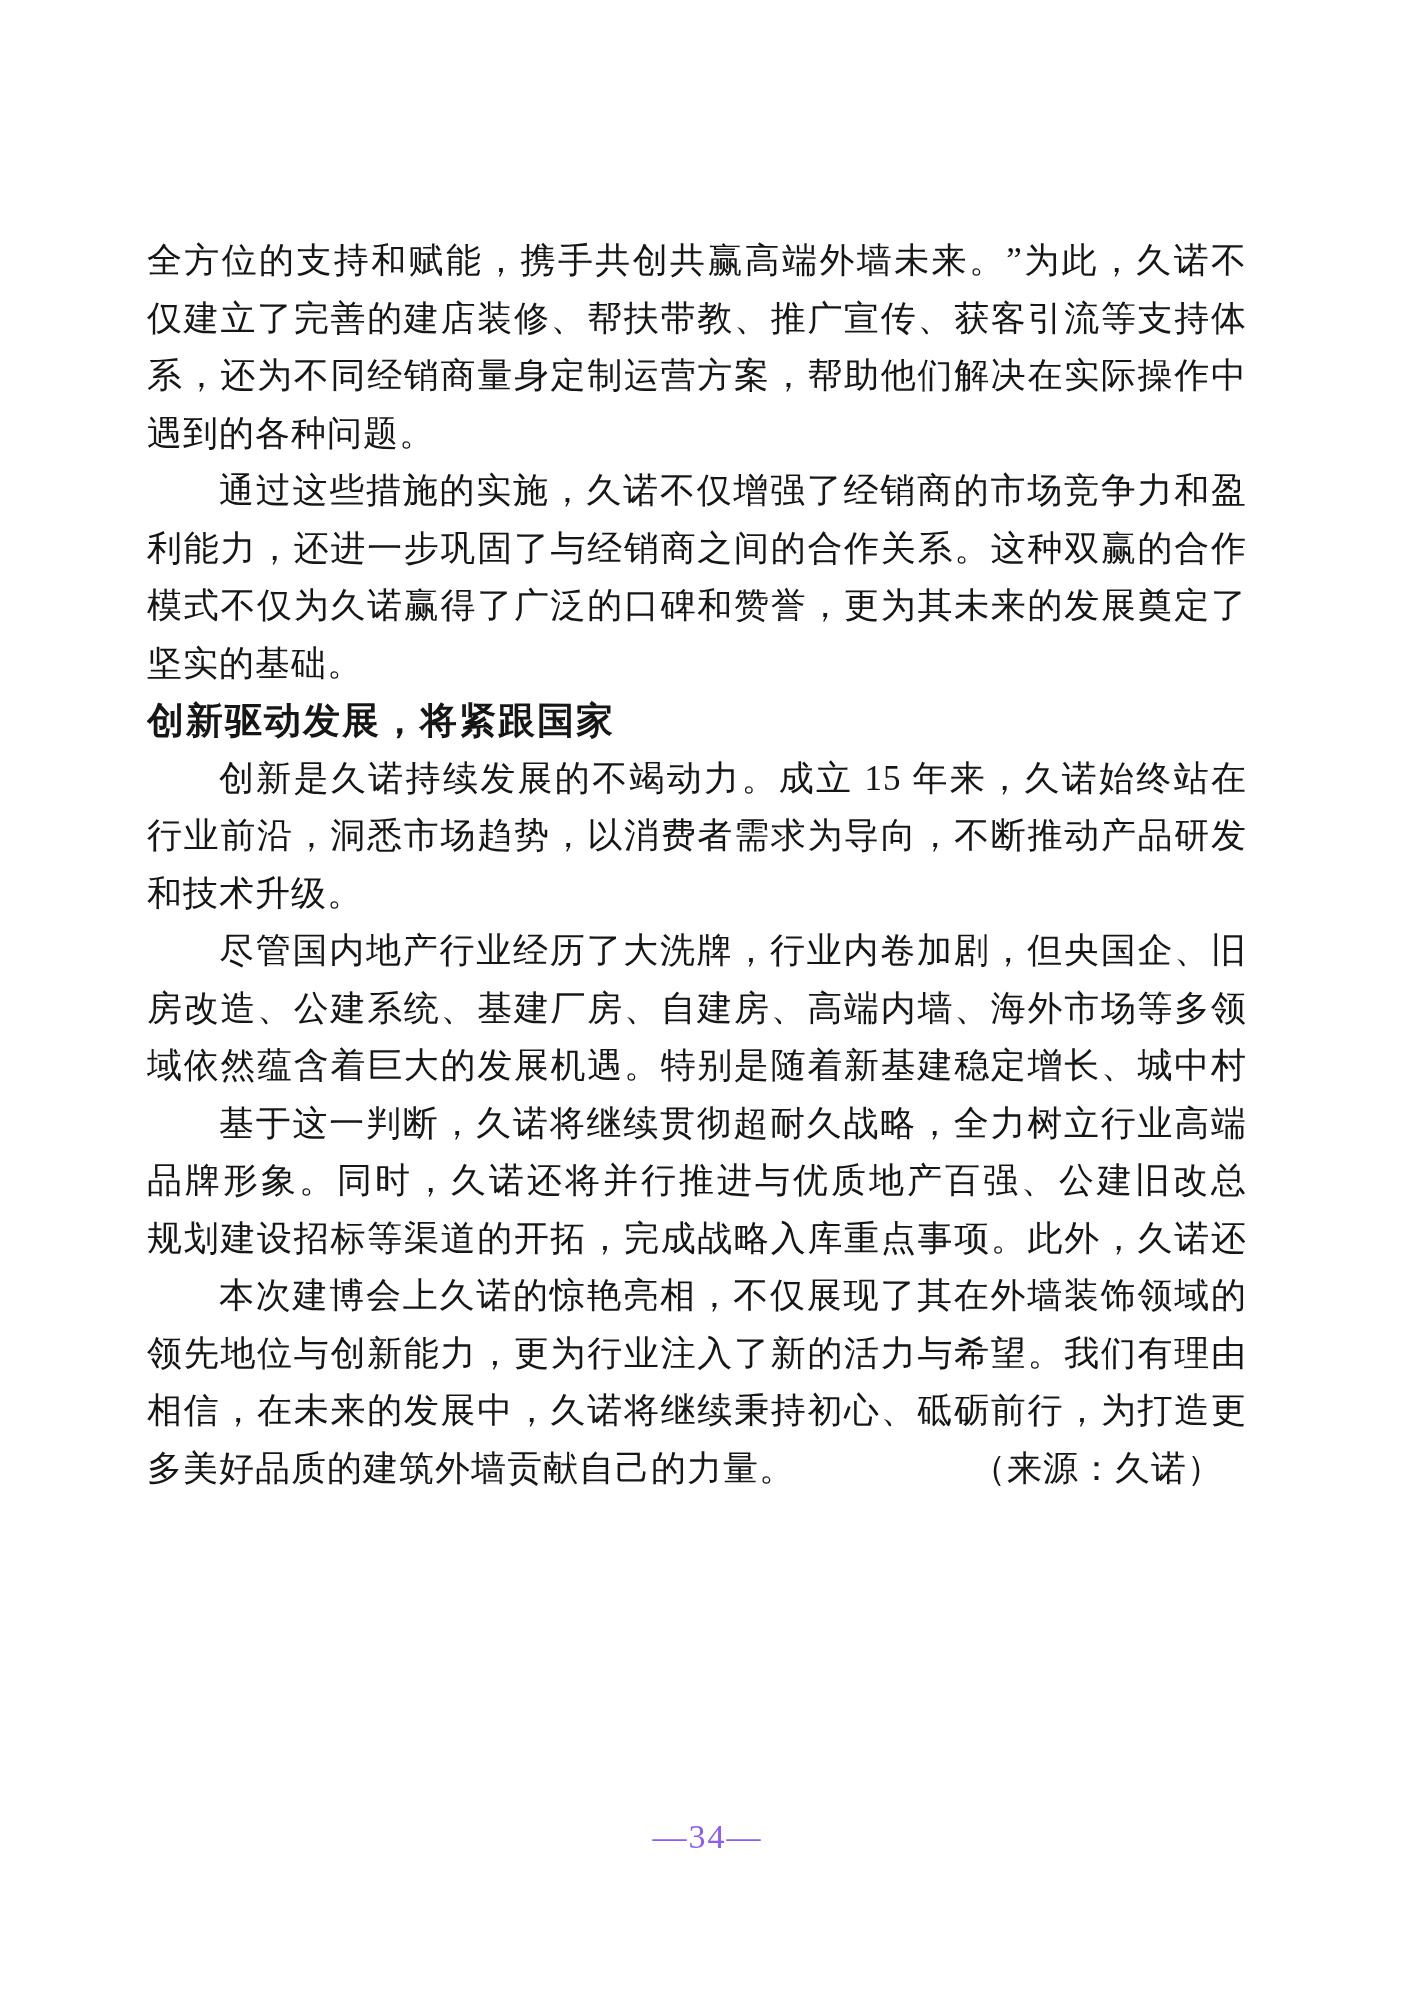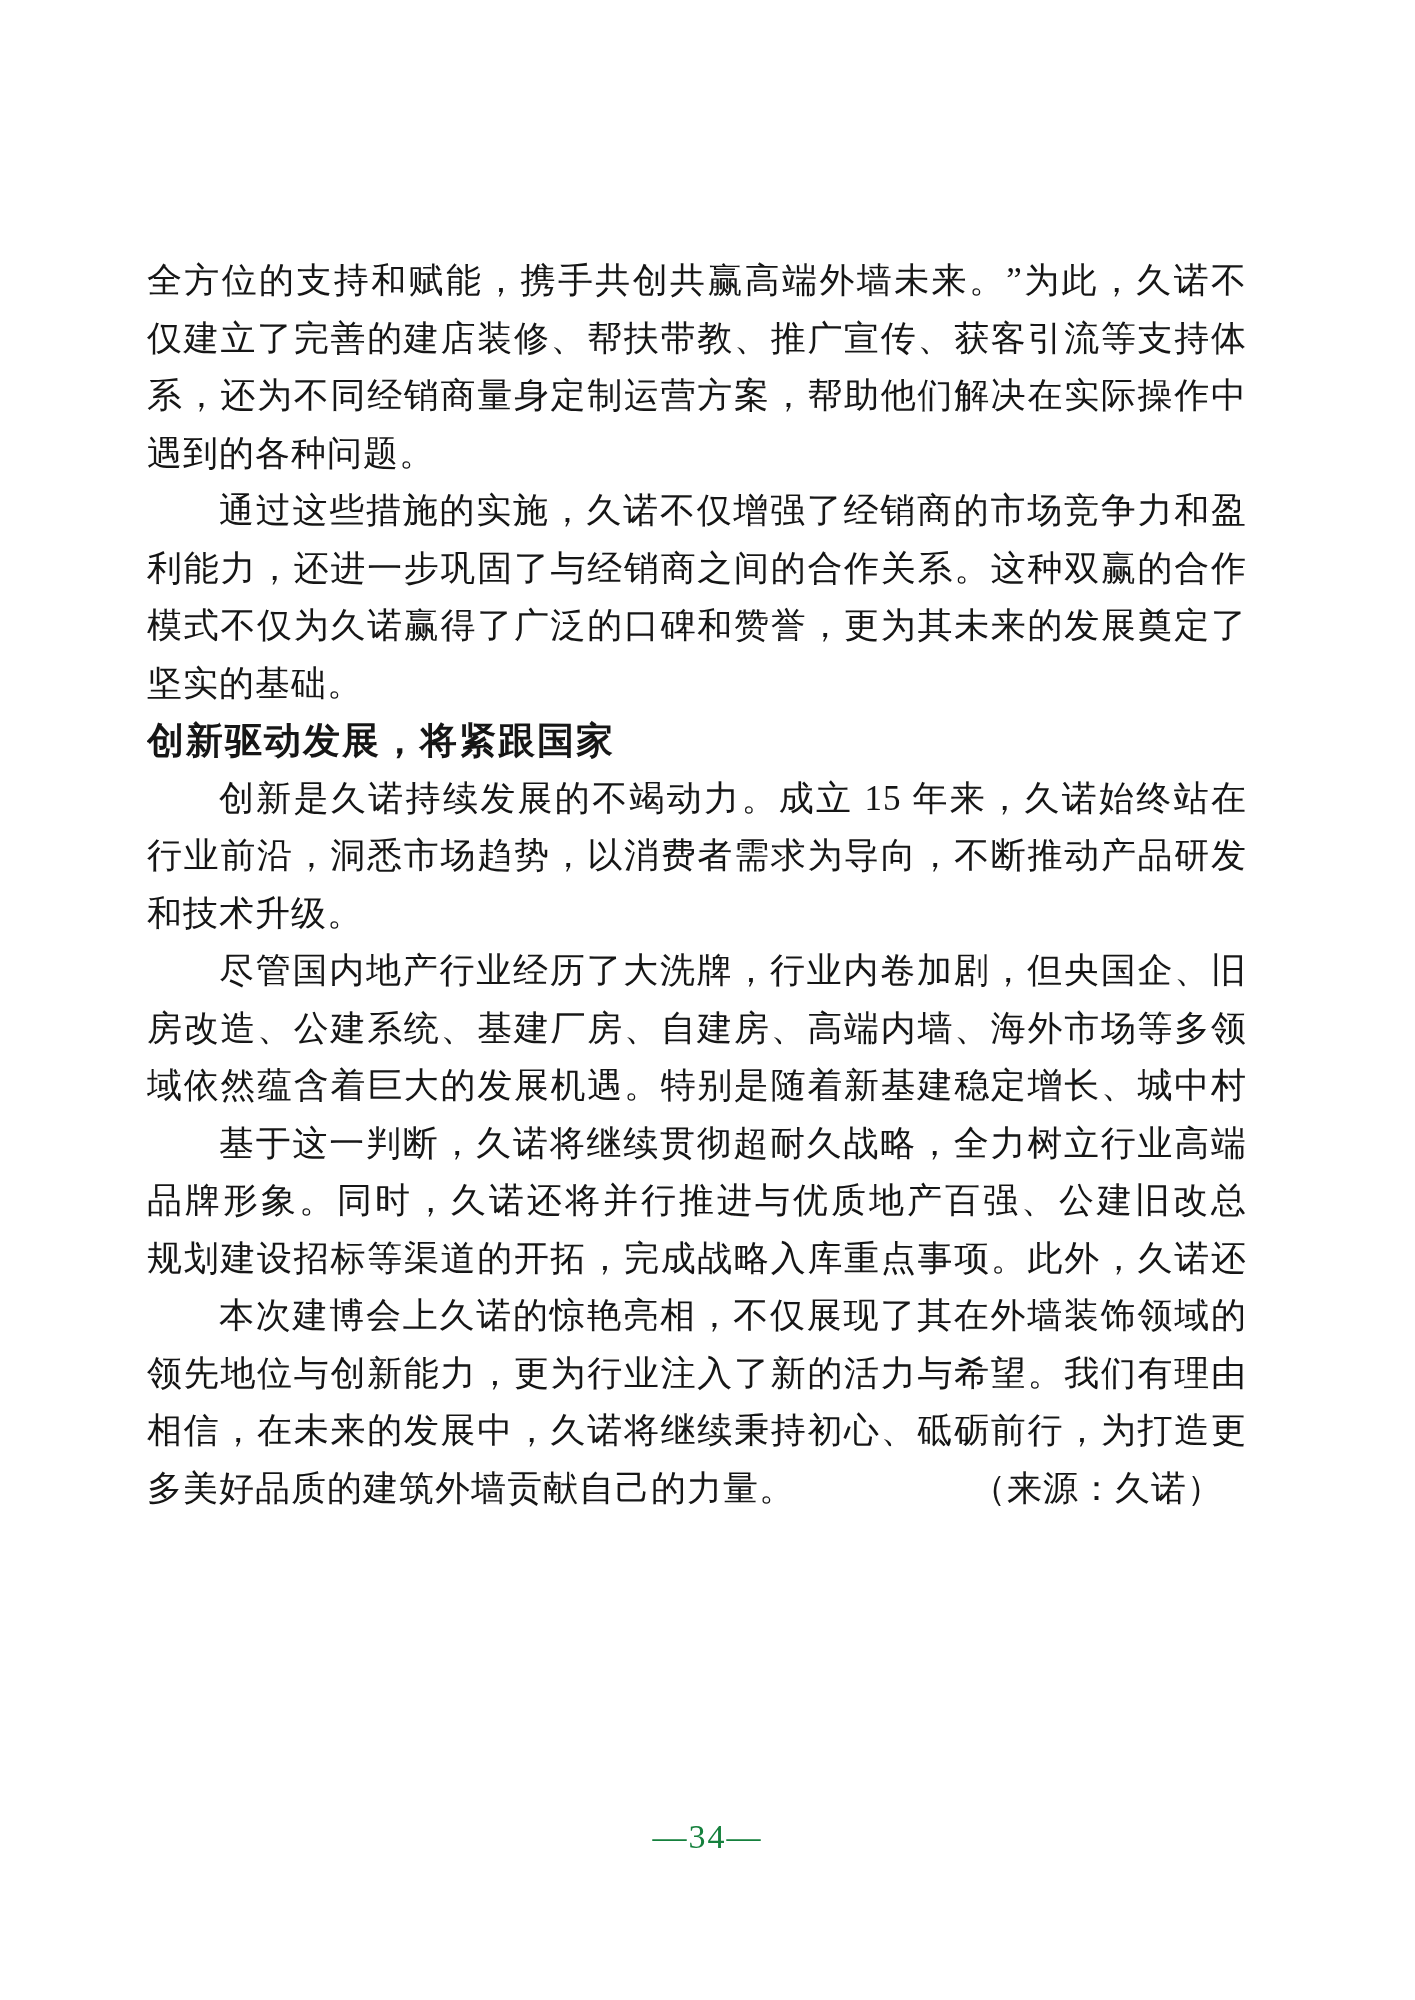--- a/index.html
+++ b/index.html
@@ -12,21 +12,21 @@
     width: 1415px;
     height: 2000px;
     background: #ffffff;
     overflow: hidden;
     font-family: "Liberation Serif", serif;
     color: #161616;
   }
   .text-block {
     position: absolute;
     left: 147px;
-    top: 252px;
+    top: 232px;
     width: 1100px;
     font-size: 35px;
     font-family: Liberation Serif, serif;
   }
   .line {
     height: 57.5px;
     line-height: 57.5px;
     overflow: hidden;
     text-align: justify;
     text-align-last: justify;
@@ -52,21 +52,21 @@
     box-sizing: border-box;
   }
   .page-number {
     position: absolute;
     left: 0;
     top: 1818px;
     width: 100%;
     text-align: center;
     font-size: 34px;
     letter-spacing: 2px;
-    color: #15803d;
+    color: #8b5cf6;
   }
 </style>
 </head>
 <body>
 
 <div class="page">
   <div class="text-block">
     <div class="line">全方位的支持和赋能，携手共创共赢高端外墙未来。”为此，久诺不</div>
     <div class="line">仅建立了完善的建店装修、帮扶带教、推广宣传、获客引流等支持体</div>
     <div class="line">系，还为不同经销商量身定制运营方案，帮助他们解决在实际操作中</div>

